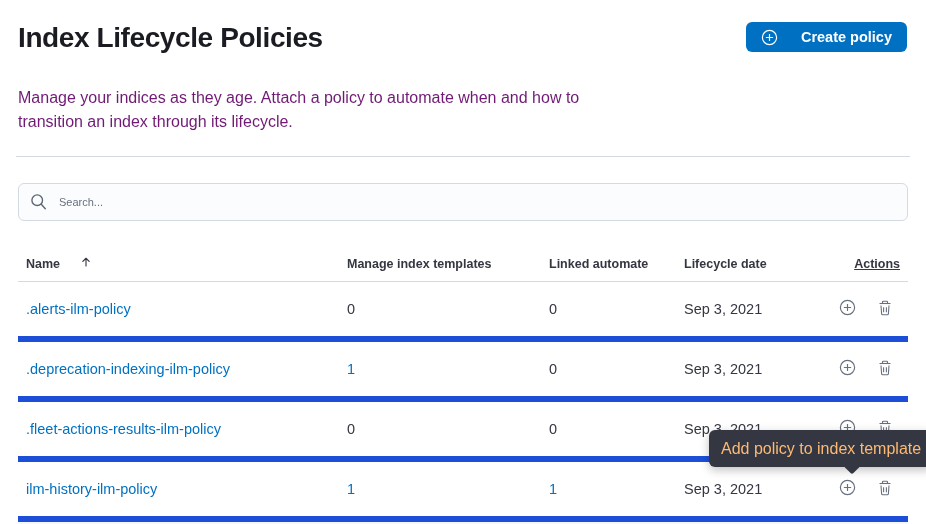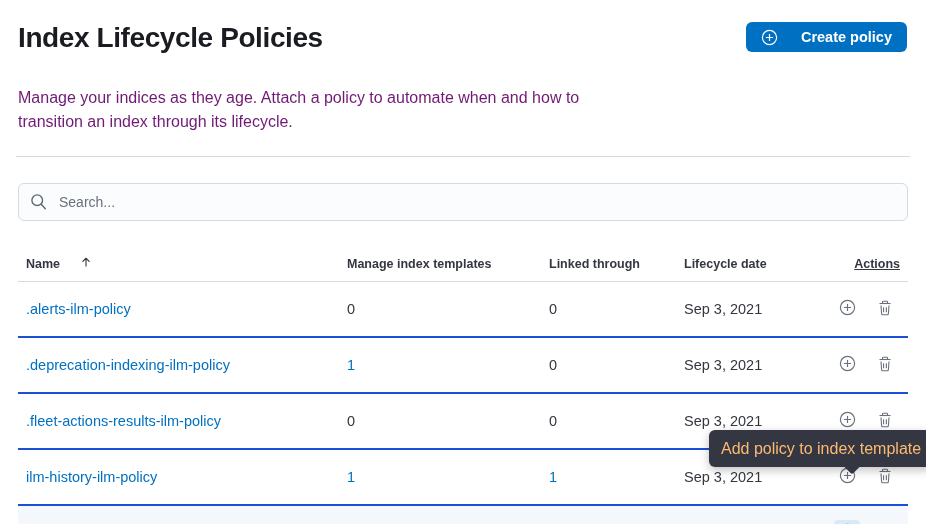--- a/index.html
+++ b/index.html
@@ -44,21 +44,21 @@
   }
 
   
   .search-wrap { position: relative; margin: 26px 18px 0; height: 38px; }
   .search-input {
     width: 100%; height: 100%;
     border: 1px solid #d3dae6; border-radius: 6px;
     background: #fbfcfd;
     padding: 0 12px 0 40px;
     font-family: "Liberation Sans", sans-serif;
-    font-size: 14px; color: #343741;
+    font-size: 11px; color: #343741;
     outline: none;
   }
   .search-input::placeholder { color: #69707d; }
   .search-icon {
     position: absolute; left: 12px; top: 10px; color: #5e6673; pointer-events: none;
   }
 
   
   .policies-table {
     margin: 25px 18px 0; width: 890px;
@@ -68,21 +68,21 @@
     text-align: left; font-size: 12.5px; font-weight: 700; color: #343741;
     padding: 10px 8px; border-bottom: 1px solid #d3dae6;
     white-space: nowrap;
   }
   .policies-table th.c-actions { text-align: right; text-decoration: underline; }
   .th-name-inner { display: inline-flex; align-items: center; gap: 20px; cursor: pointer; }
   .sort-arrow { color: #343741; display: block; }
 
   .policies-table td {
     padding: 14px 8px; font-size: 14.5px; color: #343741;
-    border-bottom: 2px solid #1d4ed8; vertical-align: middle;
+    border-bottom: 6px solid #1d4ed8; vertical-align: middle;
     white-space: nowrap; overflow: hidden;
   }
   tr.hover td { background: #f4f7fb; }
 
   a.policy-link, span.num.link {
     color: #0071c2; text-decoration: none; font-weight: 500; cursor: pointer;
   }
   span.num { font-weight: 400; }
   span.num.link { font-weight: 500; }
 
@@ -157,21 +157,21 @@
         <span class="th-name-inner">
           <span>Name</span>
           <span class="sort-arrow">
             <svg width="12" height="12" viewBox="0 0 16 16" fill="none" stroke="currentColor" stroke-width="1.5">
               <path d="M8 13.2V3.4M3.8 7.3 8 3l4.2 4.3" stroke-linecap="round" stroke-linejoin="round"></path>
             </svg>
           </span>
         </span>
       </th>
       <th>Manage index templates</th>
-      <th>Linked through</th>
+      <th>Linked automate</th>
       <th>Lifecycle date</th>
       <th class="c-actions">Actions</th>
     </tr>
   </thead>
   <tbody>
 
     <tr>
       <td><a class="policy-link" href="#">.alerts-ilm-policy</a></td>
       <td><span class="num">0</span></td>
       <td><span class="num">0</span></td>

